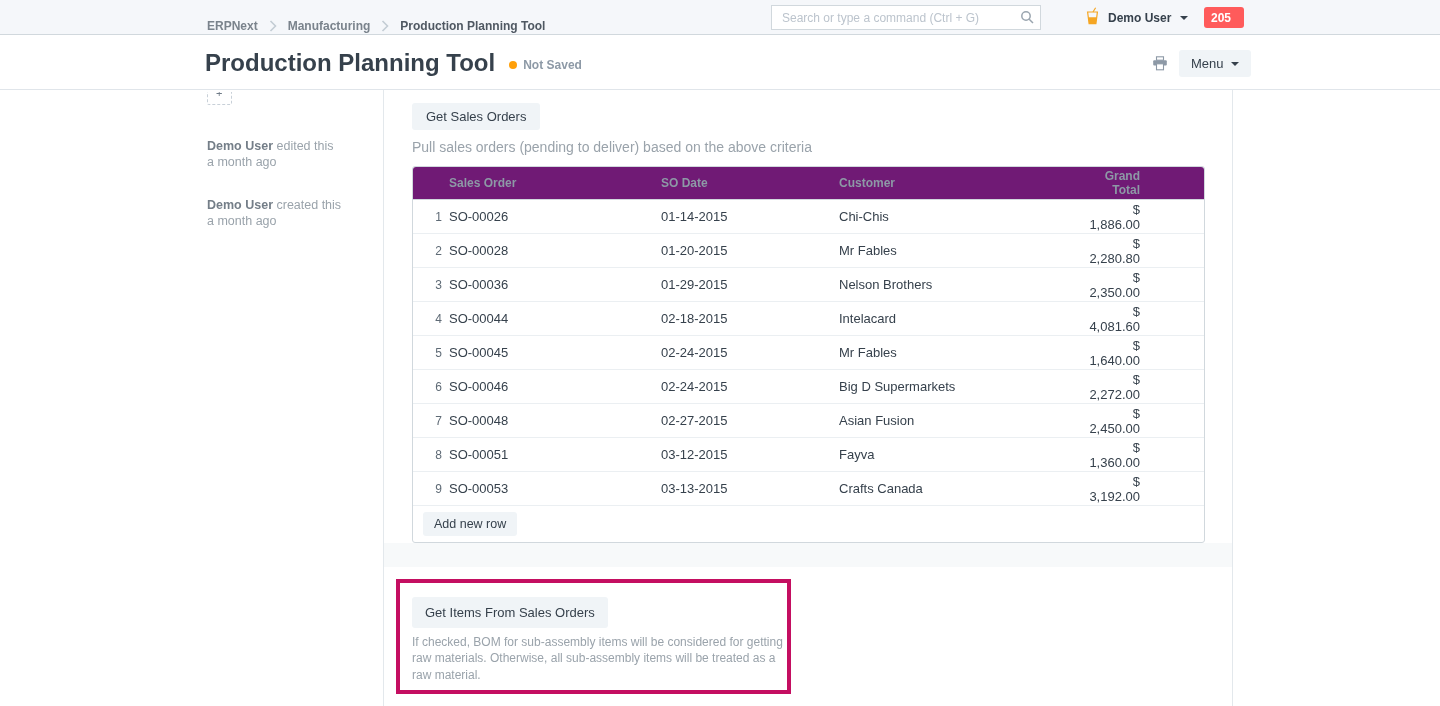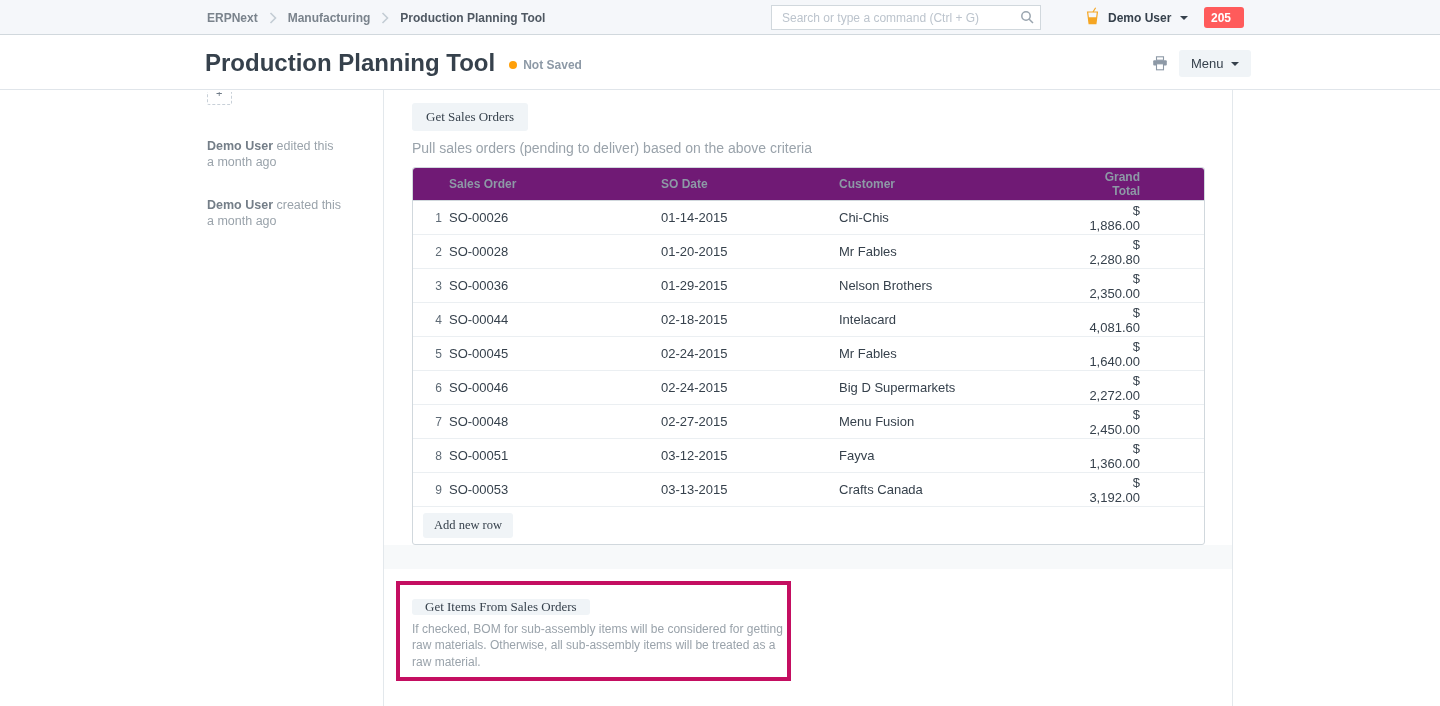--- a/index.html
+++ b/index.html
@@ -5,21 +5,21 @@
   * { box-sizing: border-box; }
   html,body { margin:0; padding:0; }
   body {
     width:1440px; height:706px; position:relative; overflow:hidden;
     background:#ffffff; font-family:"Liberation Sans", sans-serif; color:#36414c;
   }
 
   
   .navbar { position:absolute; top:0; left:0; width:1440px; height:35px;
             background:#f5f7fa; border-bottom:1px solid #d1d8dd; }
-  .breadcrumb { position:absolute; left:207px; top:0; height:35px;
+  .breadcrumb { position:absolute; left:207px; top:8px; height:35px;
                 display:flex; align-items:center; gap:11px;
                 font-size:12px; font-weight:bold; color:#7a838c; }
   .crumb { color:#7a838c; cursor:pointer; }
   .crumb.last { color:#4f5862; }
   .crumb-sep { display:flex; align-items:center; }
 
   .search-wrap { position:absolute; left:771px; top:5px; width:270px; height:25px; }
   .search-wrap input { width:100%; height:100%; border:1px solid #d1d8dd; border-radius:0;
                        background:#fff; font-size:12px; padding:0 28px 0 10px;
                        color:#36414c; outline:none; font-family:inherit; }
@@ -65,39 +65,39 @@
   .dashed-plus { position:absolute; top:-5px; left:9px; font-size:11px; color:#6f7b87; }
   .comment { font-size:12.5px; line-height:1.28; color:#9aa3ab; }
   .comment.first { margin-top:31px; }
   .comment.second { margin-top:27px; }
   .comment b { color:#747e88; }
 
   
   .main { position:absolute; left:384px; top:0; width:848px; height:616px; }
   .section1 { padding:13px 28px 0 28px; }
   .btn { display:inline-block; background:#f0f4f7; color:#36414c; font-size:13px;
-         border:none; border-radius:3px; padding:6px 14px; font-family:Liberation Serif, serif; cursor:pointer; }
+         border:none; border-radius:3px; padding:6px 14px; font-family:Liberation Sans, sans-serif; cursor:pointer; }
   .help-text { font-size:14px; color:#9aa3ab; margin-top:9px; }
 
   .so-table { margin-top:11px; width:793px; border:1px solid #d1d8dd; border-radius:3px; background:#fff; }
   .so-head, .so-row { display:grid; grid-template-columns:36px 212px 178px 246px 1fr; align-items:center; }
   .so-head { height:33px; background:#701a75; border-bottom:1px solid #d1d8dd;
              font-size:12px; font-weight:bold; color:#8d99a6; border-radius:3px 3px 0 0; }
   .so-row { height:34px; font-size:13px; color:#36414c; border-bottom:1px solid #ebeff2; cursor:pointer; }
   .c.idx { text-align:right; padding-right:7px; font-size:12px; color:#5e6a75; }
   .c.total { text-align:right; padding-right:64px; }
   .so-foot { padding:6px 10px; }
   .so-foot .btn { font-size:12.5px; padding:5px 11px; }
 
   .band { height:24px; background:#f7f9fa; }
 
   .annotation-box { margin:12px 0 0 12px; width:395px;
                     border:4px solid #c40e61; padding:4px 10px 7px 12px; background:#fff; }
   .section-heading { font-size:15px; font-weight:bold; color:#76808b; margin-top:3px; line-height:1.15; }
-  .annotation-box .btn { margin-top:10px; padding:0 13px; }
+  .annotation-box .btn { margin-top:10px; padding:8px 13px; }
   .checkbox-row { margin-top:13px; display:flex; align-items:center; gap:7px;
                   font-size:13px; color:#36414c; }
   .checkbox-row input { margin:0; width:13px; height:13px; cursor:pointer; }
   .bom-help { margin-top:6px; font-size:12px; line-height:1.36; color:#9aa3ab; width:372px; }
 </style>
 </head>
 <body>
 
 <div class="navbar">
   <div class="breadcrumb">
@@ -236,21 +236,21 @@
               <div class="c idx">6</div>
               <div class="c so">SO-00046</div>
               <div class="c date">02-24-2015</div>
               <div class="c cust">Big D Supermarkets</div>
               <div class="c total">$ 2,272.00</div>
             </div>
             <div class="so-row">
               <div class="c idx">7</div>
               <div class="c so">SO-00048</div>
               <div class="c date">02-27-2015</div>
-              <div class="c cust">Menu Fusion</div>
+              <div class="c cust">Asian Fusion</div>
               <div class="c total">$ 2,450.00</div>
             </div>
             <div class="so-row">
               <div class="c idx">8</div>
               <div class="c so">SO-00051</div>
               <div class="c date">03-12-2015</div>
               <div class="c cust">Fayva</div>
               <div class="c total">$ 1,360.00</div>
             </div>
             <div class="so-row">

